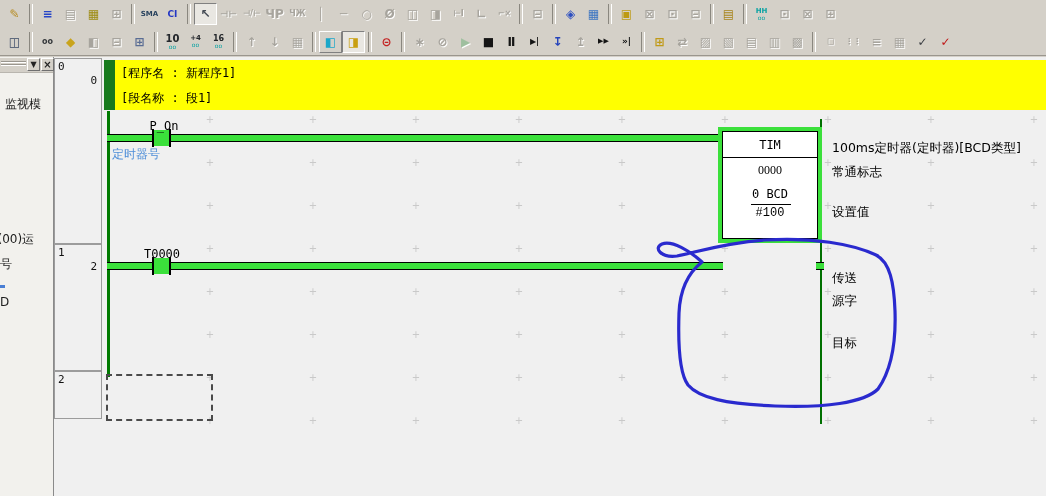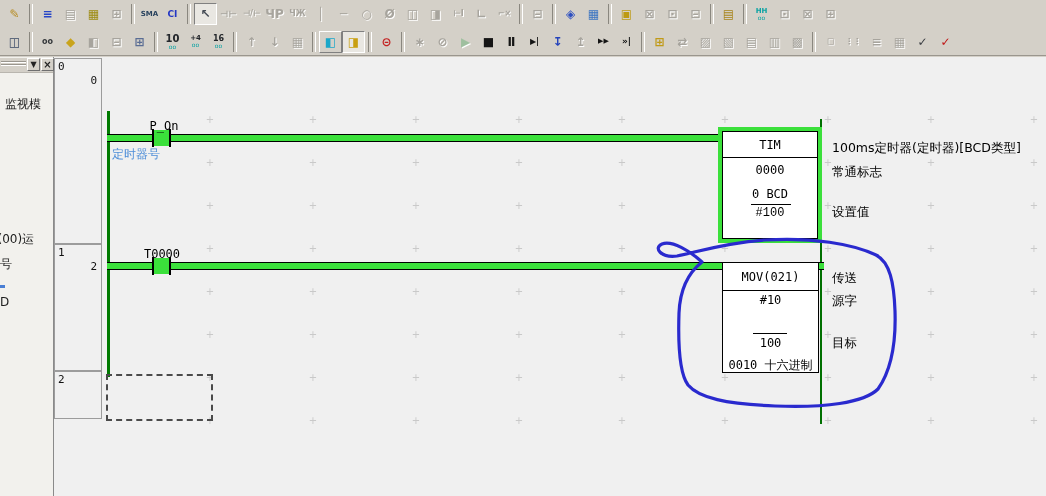--- a/index.html
+++ b/index.html
@@ -417,62 +417,57 @@
         <span class="rstep">0</span>
       </div>
       <div class="mcell" style="top:187px;height:127px;">
         <span class="rnum">1</span>
         <span class="rstep">2</span>
       </div>
       <div class="mcell" style="top:314px;height:48px;">
         <span class="rnum">2</span>
       </div>
 
+      <div class="prog-header">
+        <div class="gbar"></div>
+        <div class="hline h1">[程序名 : 新程序1]</div>
+        <div class="hline h2">[段名称 : 段1]</div>
+      </div>
 
       <div class="busbar" style="left:53px;top:54px;width:3px;height:266px;"></div>
       <div class="busbar" style="left:766px;top:62px;width:2px;height:305px;background:#007000;"></div>
 
       <div class="wire" style="left:53px;top:77px;width:616px;"></div>
       <div class="cbar" style="left:98px;top:72px;"></div>
       <div class="cbar" style="left:115px;top:72px;"></div>
       <div class="csq" style="left:100px;top:73px;"></div>
       <div class="olabel" style="left:92px;top:62px;width:36px;">P_On</div>
       <div class="comment" style="left:58px;top:89px;">定时器号</div>
 
       <div class="insblock" id="tim-block" style="left:664px;top:70px;width:104px;height:116px;">
         <div class="blk-inner">
           <div class="blk-title" style="top:6px;">TIM</div>
           <div class="blk-div" style="top:25px;"></div>
-          <div class="blk-txt" style="top:31px;">0000</div>
+          <div class="blk-txt" style="top:31px;font-family:Liberation Serif, serif;">0000</div>
           <div class="blk-txt" style="top:55px;">0 BCD</div>
           <div class="blk-line" style="top:72px;left:28px;width:40px;"></div>
           <div class="blk-txt" style="top:74px;font-family:Liberation Mono, monospace;">#100</div>
         </div>
       </div>
       <div class="oplabel" style="top:83px;">100ms定时器(定时器)[BCD类型]</div>
       <div class="oplabel" style="top:107px;">常通标志</div>
       <div class="oplabel" style="top:147px;">设置值</div>
 
       <div class="wire" style="left:53px;top:205px;width:616px;"></div>
       <div class="cbar" style="left:98px;top:200px;"></div>
       <div class="cbar" style="left:115px;top:200px;"></div>
       <div class="csq" style="left:100px;top:201px;"></div>
       <div class="olabel" style="left:86px;top:190px;width:44px;">T0000</div>
       <div class="wire" style="left:762px;top:205px;width:8px;"></div>
 
-      <div class="insblock" id="mov-block" style="left:668px;top:205px;width:97px;height:111px;">
-        <div class="blk-inner">
-          <div class="blk-title" style="top:7px;">MOV(021)</div>
-          <div class="blk-div" style="top:27px;"></div>
-          <div class="blk-txt" style="top:30px;">#10</div>
-          <div class="blk-line" style="top:70px;left:30px;width:34px;"></div>
-          <div class="blk-txt" style="top:73px;">100</div>
-          <div class="blk-txt" style="top:94px;">0010 十六进制</div>
-        </div>
-      </div>
       <div class="oplabel" style="top:213px;">传送</div>
       <div class="oplabel" style="top:236px;">源字</div>
       <div class="oplabel" style="top:278px;">目标</div>
 
       <div class="cursor-cell" style="left:52px;top:317px;width:107px;height:47px;"></div>
 
       <svg id="anno-svg" width="310" height="210" viewBox="650 226 310 210">
         <path d="M 702,263
                  C 690,252 672,241 662,245 C 653,249 661,259 677,257
                  C 694,254 722,244 765,241 C 812,238 853,245 876,256

